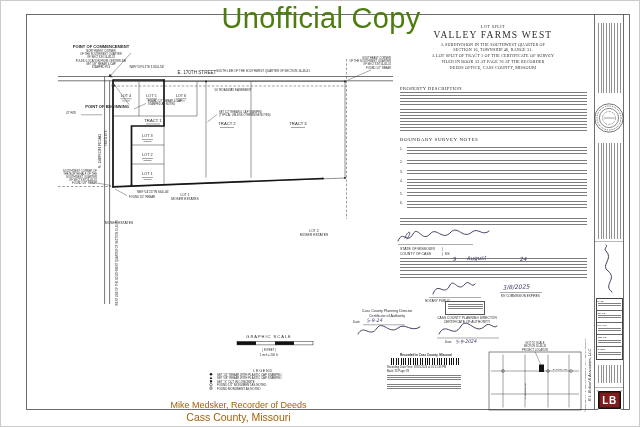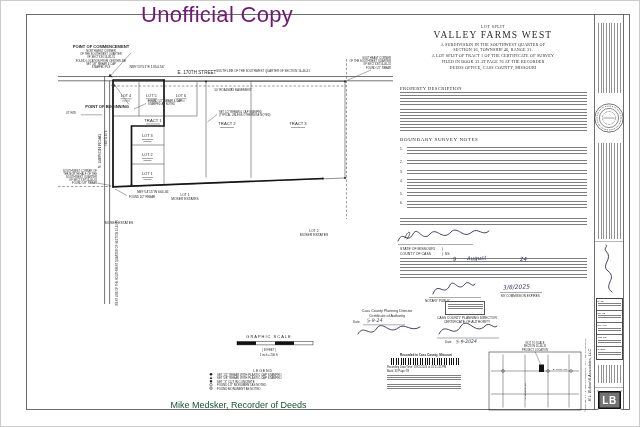--- a/index.html
+++ b/index.html
@@ -1,21 +1,21 @@
 <!DOCTYPE html>
 <html><head>
 <meta charset="utf-8">
 <style>
   html,body{margin:0;padding:0;background:#fff}
   .page{position:relative;width:640px;height:427px;background:#ffffff;overflow:hidden;
         font-family:"Liberation Sans",sans-serif;color:#2b2b2b;border:1px solid #cccccc;box-sizing:border-box}
   .abs{position:absolute}
   svg{position:absolute;left:0;top:0}
   svg text{fill:#2b2b2b;font-family:"Liberation Sans",sans-serif}
-  .wm{left:140px;top:1px;width:360px;text-align:left;font-size:22px;color:#701a75;letter-spacing:.3px;z-index:5}
+  .wm{left:140px;top:1px;width:360px;text-align:center;font-size:29px;color:#4d7c0f;letter-spacing:.3px;z-index:5}
   .serif{font-family:"Liberation Serif",serif;}
   .tb{left:398px;top:23px;width:188px;text-align:center;z-index:3}
   .tb-eyebrow{font-size:4px;letter-spacing:.5px}
   .tb-title{font-size:9.5px;letter-spacing:1.2px;margin:1px 0 1.5px 0}
   .tb-sub{font-size:4.1px;line-height:1.45;letter-spacing:.2px}
   .h1{font-size:4.6px;letter-spacing:.4px}
   .h2{font-size:5px;letter-spacing:.6px}
   .gk{background-image:repeating-linear-gradient(to bottom,rgba(45,45,45,.62) 0px,rgba(45,45,45,.62) .9px,transparent .9px,transparent 2.9px)}
   .gk2{background-image:repeating-linear-gradient(to bottom,rgba(45,45,45,.6) 0px,rgba(45,45,45,.6) .8px,transparent .8px,transparent 2.2px)}
   .gkv{background-image:repeating-linear-gradient(to right,rgba(55,55,55,.55) 0px,rgba(55,55,55,.55) .9px,transparent .9px,transparent 2.7px)}
@@ -28,24 +28,24 @@
   .cert{text-align:center;line-height:1.35}
   .rec{left:386px;top:352px;width:78px;z-index:3}
   .rec-h{font-size:3.1px;font-weight:bold;text-align:center}
   .barcode{height:6.5px;margin:1px 4px;background-image:repeating-linear-gradient(to right,#111 0px,#111 1px,transparent 1px,transparent 2.4px)}
   .rec-r{font-size:2.7px;line-height:1.5}
   .ttable{left:594.5px;top:297px;width:27px;height:62px;border:.6px solid #444;box-sizing:border-box;background:#fff;z-index:3}
   .trow{height:12.1px;border-bottom:.5px solid #666;box-sizing:border-box;padding:.6px 1px}
   .trow:last-child{border-bottom:none}
   .tlabel{font-size:2.4px;display:block}
   .tval{height:4px;margin-top:.8px}
-  .logo{left:596px;top:389px;width:25px;height:20px;background:#737373;color:#fff;display:flex;align-items:center;
+  .logo{left:596px;top:389px;width:25px;height:20px;background:#7f1d1d;color:#fff;display:flex;align-items:center;
         justify-content:center;font-size:10px;font-weight:bold;letter-spacing:.5px;border-radius:2px;
         box-shadow:inset 0 0 0 1px #fff,inset 0 0 0 2.5px #101010;z-index:4}
-  .footer{left:90px;top:399px;width:295px;text-align:center;color:#14532d;z-index:6;line-height:1.18}
+  .footer{left:90px;top:399px;width:295px;text-align:center;color:#a16207;z-index:6;line-height:1.18}
   .f1{font-size:9px}
   .f2{font-size:10.5px}
 </style>
 </head>
 <body>
 
 <div class="page">
 
 <svg width="640" height="427" viewBox="0 0 640 427">
 
@@ -355,15 +355,16 @@
   <div class="trow">
         <span class="tlabel">SHEET</span>
         <div class="tval gk2"></div>
       </div>
 </div>
 
 <div class="abs logo">LB</div>
 
 <div class="abs footer">
   <div class="f1">Mike Medsker, Recorder of Deeds</div>
+  <div class="f2">Cass County, Missouri</div>
 </div>
 
 </div>
 
 </body></html>

